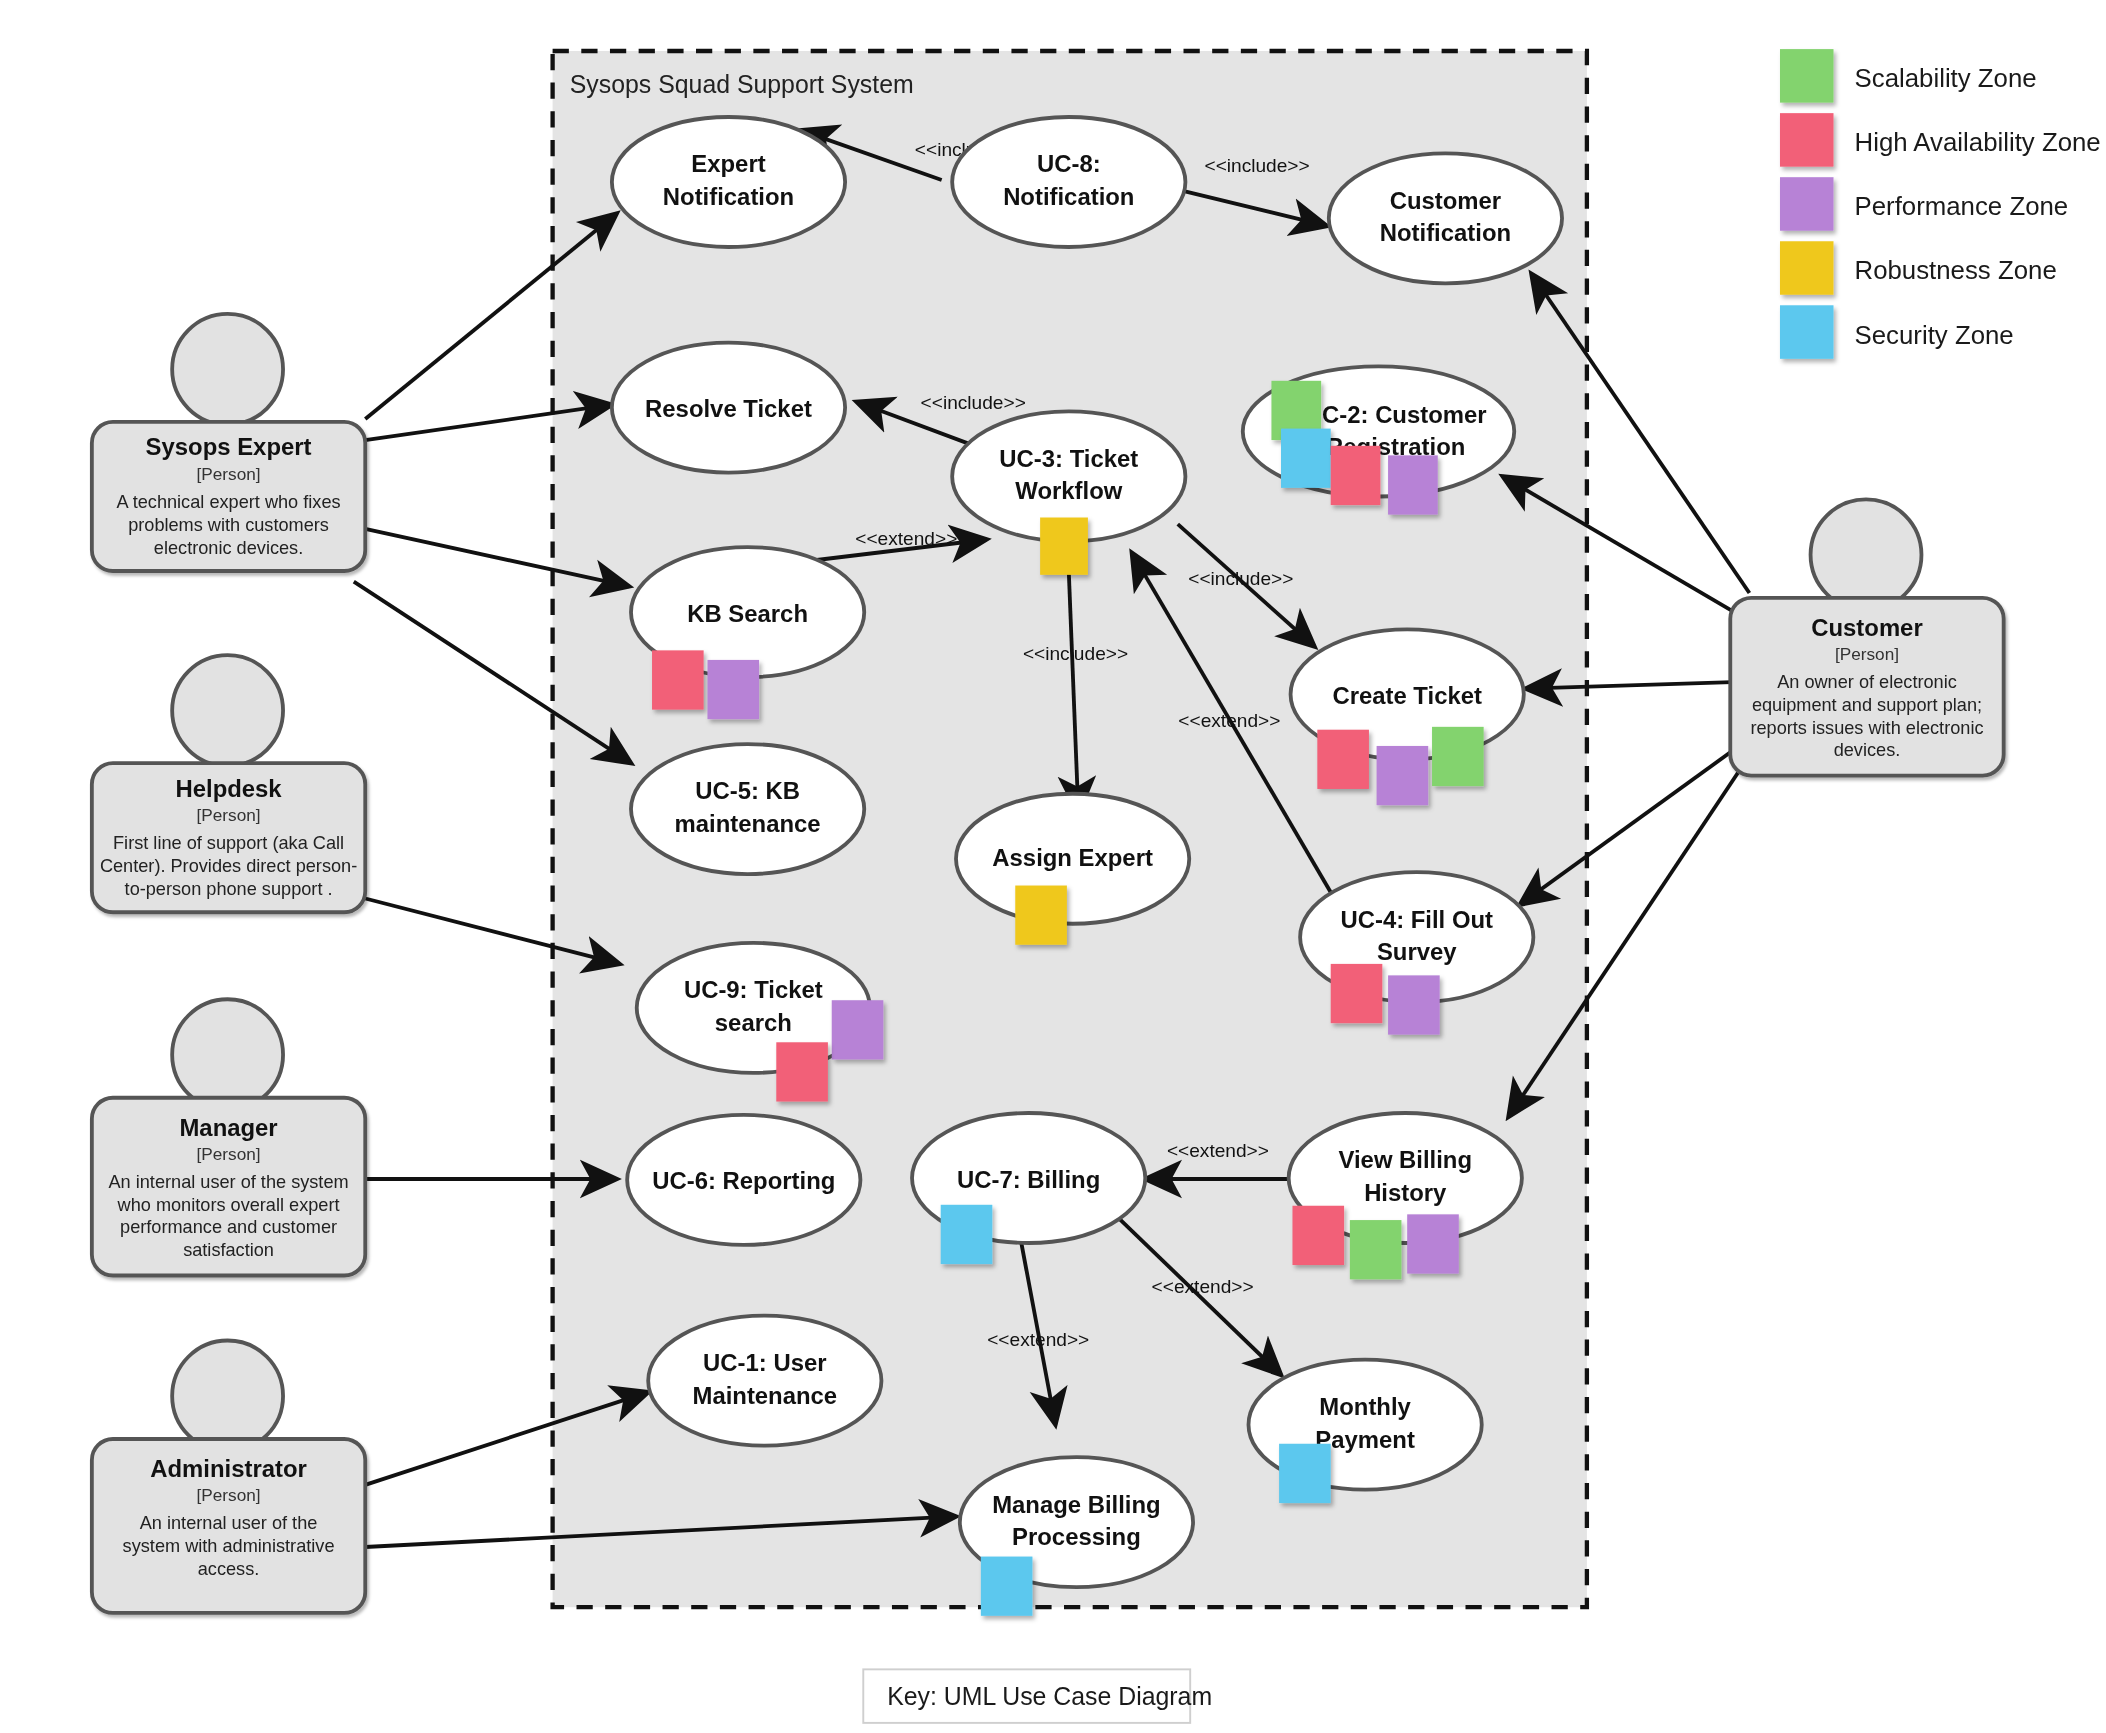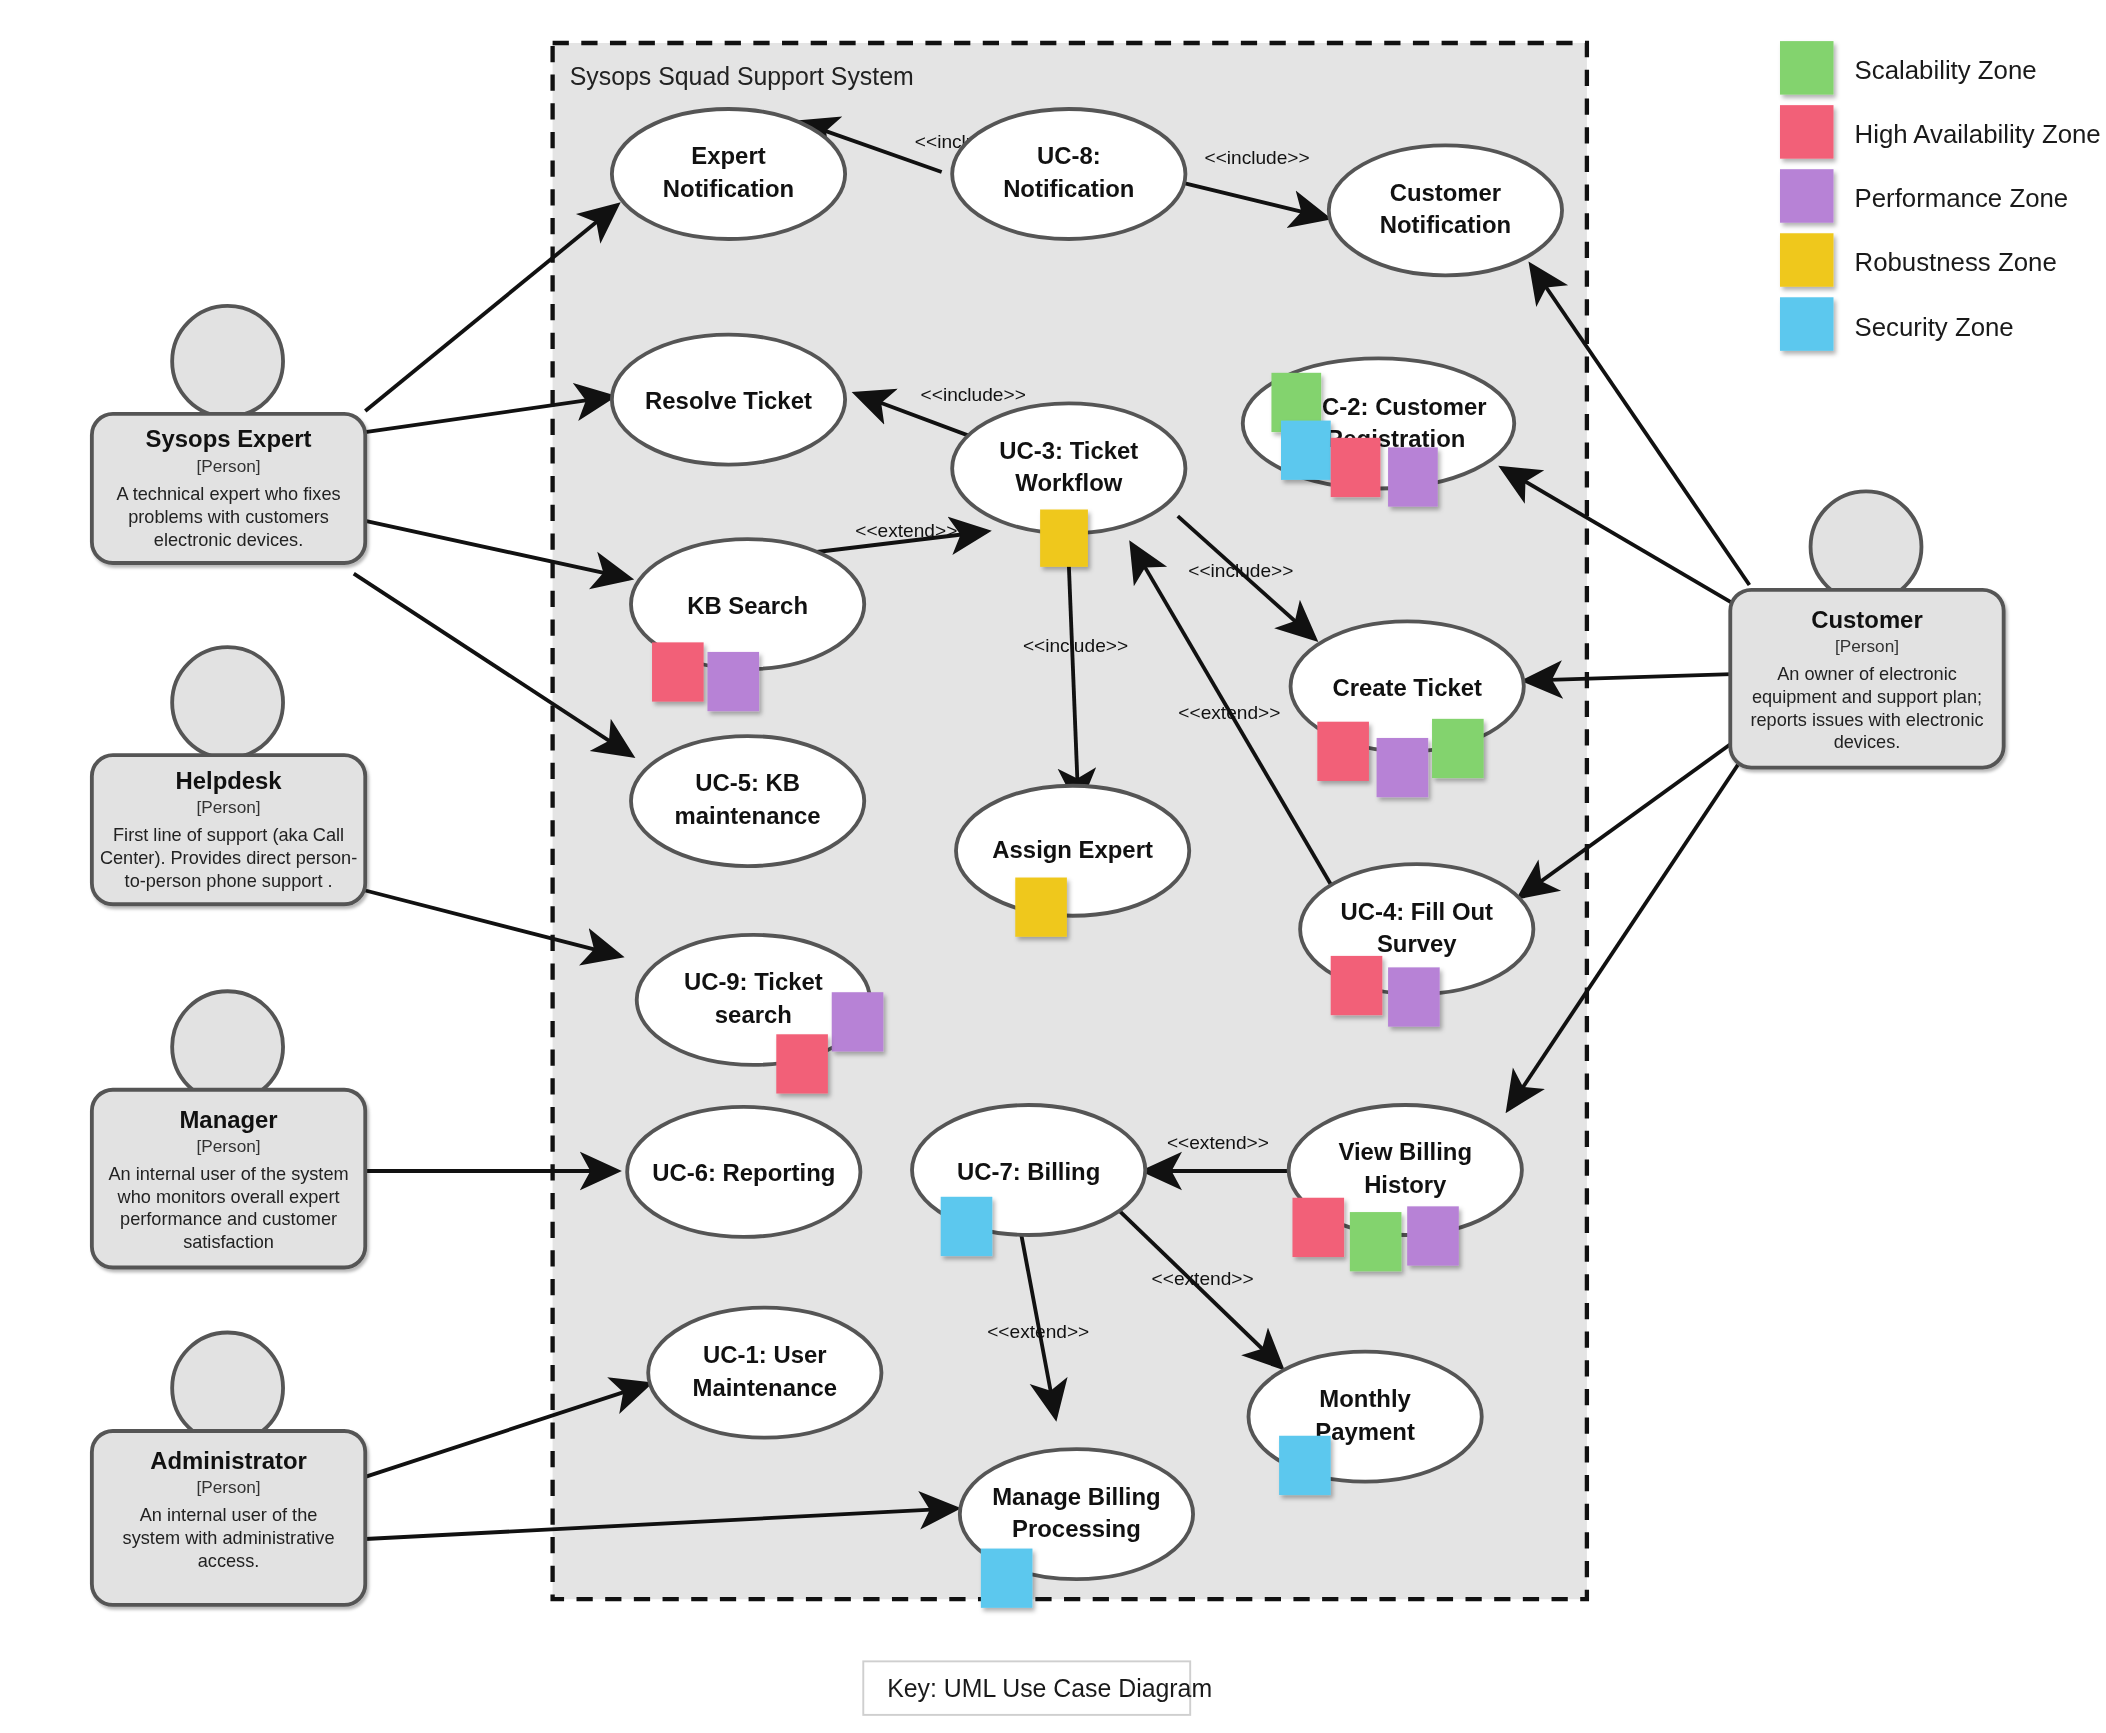--- a/index.html
+++ b/index.html
@@ -1,18 +1,18 @@
 <!DOCTYPE html>
 <html><head>
 <meta charset="utf-8">
 <style>
   html,body{margin:0;padding:0;background:#ffffff;}
   body{width:2107px;height:1734px;position:relative;overflow:hidden;
        font-family:"Liberation Sans", sans-serif;}
-  #root{position:absolute;left:0;top:0;width:2107px;height:1308px;}
+  #root{position:absolute;left:0;top:8px;width:2107px;height:1308px;}
   svg{position:absolute;left:0;top:0;}
   .uc-label{font-family:"Liberation Sans",sans-serif;font-weight:bold;font-size:25px;fill:#111111;text-anchor:middle;}
   .actor-name{font-family:"Liberation Sans",sans-serif;font-weight:bold;font-size:25px;fill:#111111;text-anchor:middle;}
   .actor-type{font-family:"Liberation Sans",sans-serif;font-size:18px;fill:#333333;text-anchor:middle;}
   .actor-desc{font-family:"Liberation Sans",sans-serif;font-size:19px;fill:#222222;text-anchor:middle;}
   .stereo{font-family:"Liberation Sans",sans-serif;font-size:20px;fill:#111111;text-anchor:middle;}
   .boundary-title{font-family:"Liberation Sans",sans-serif;font-size:26px;fill:#222222;}
   .legend-text{font-family:"Liberation Sans",sans-serif;font-size:27px;fill:#1a1a1a;}
   .key-text{font-family:"Liberation Sans",sans-serif;font-size:26px;fill:#1a1a1a;}
 </style>

